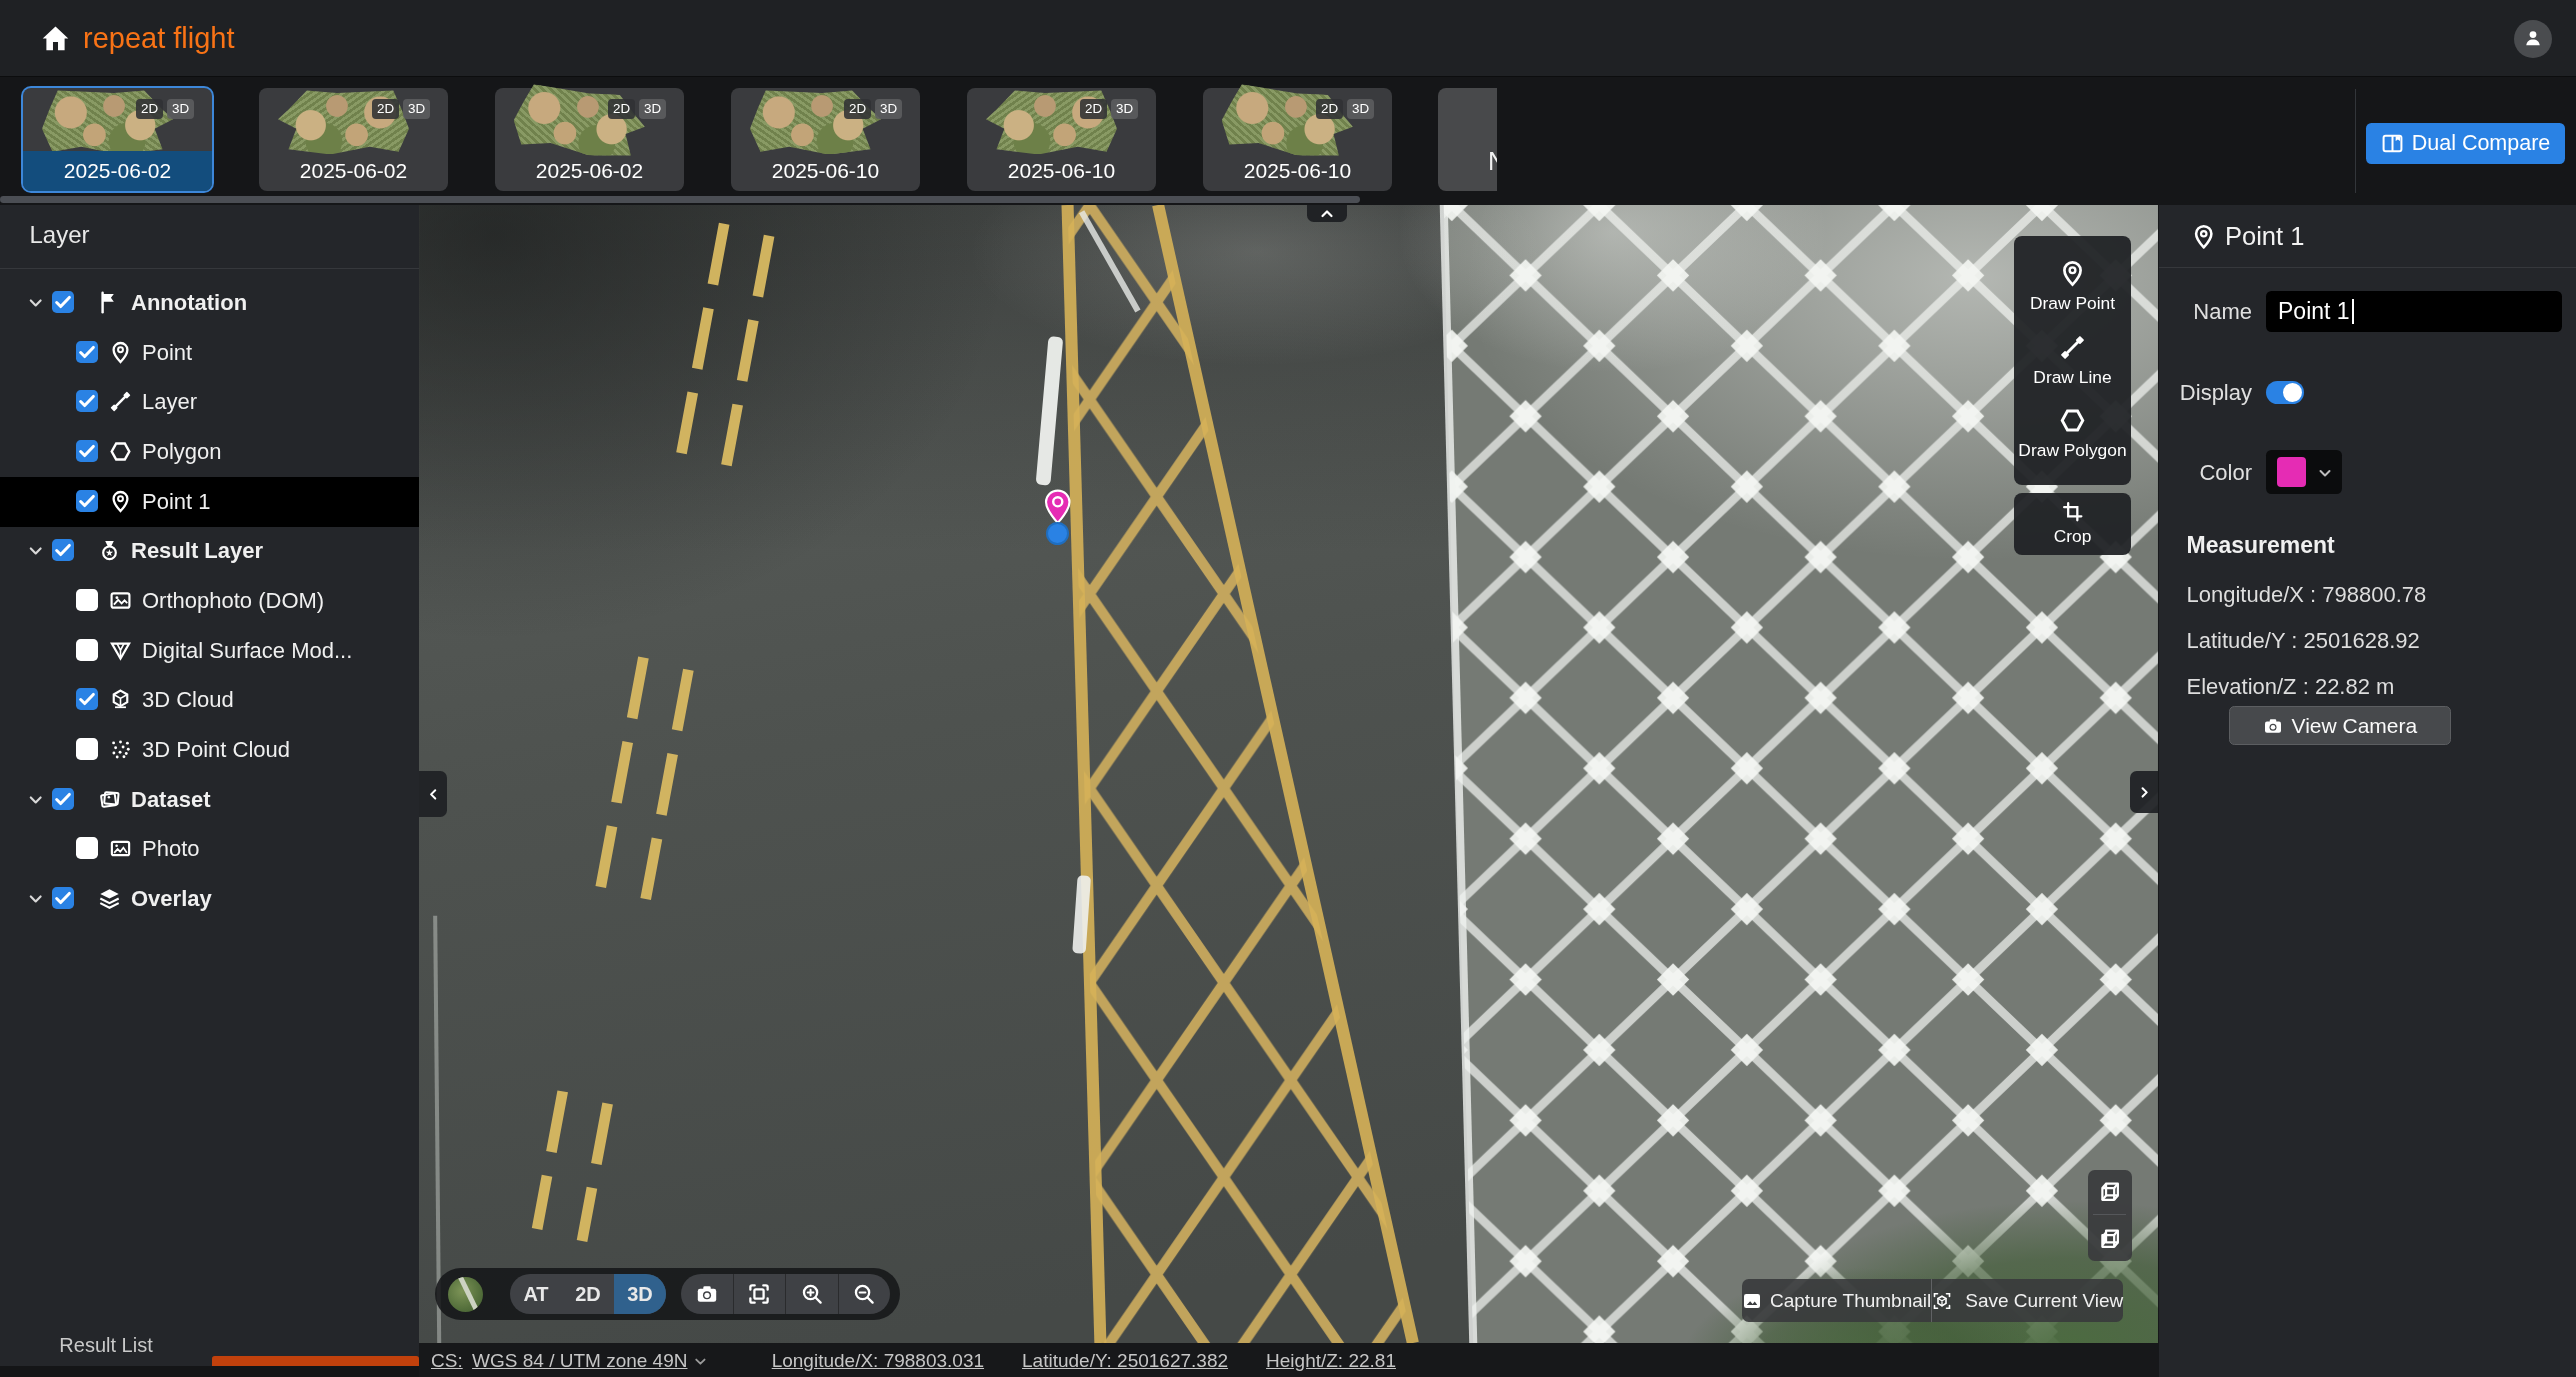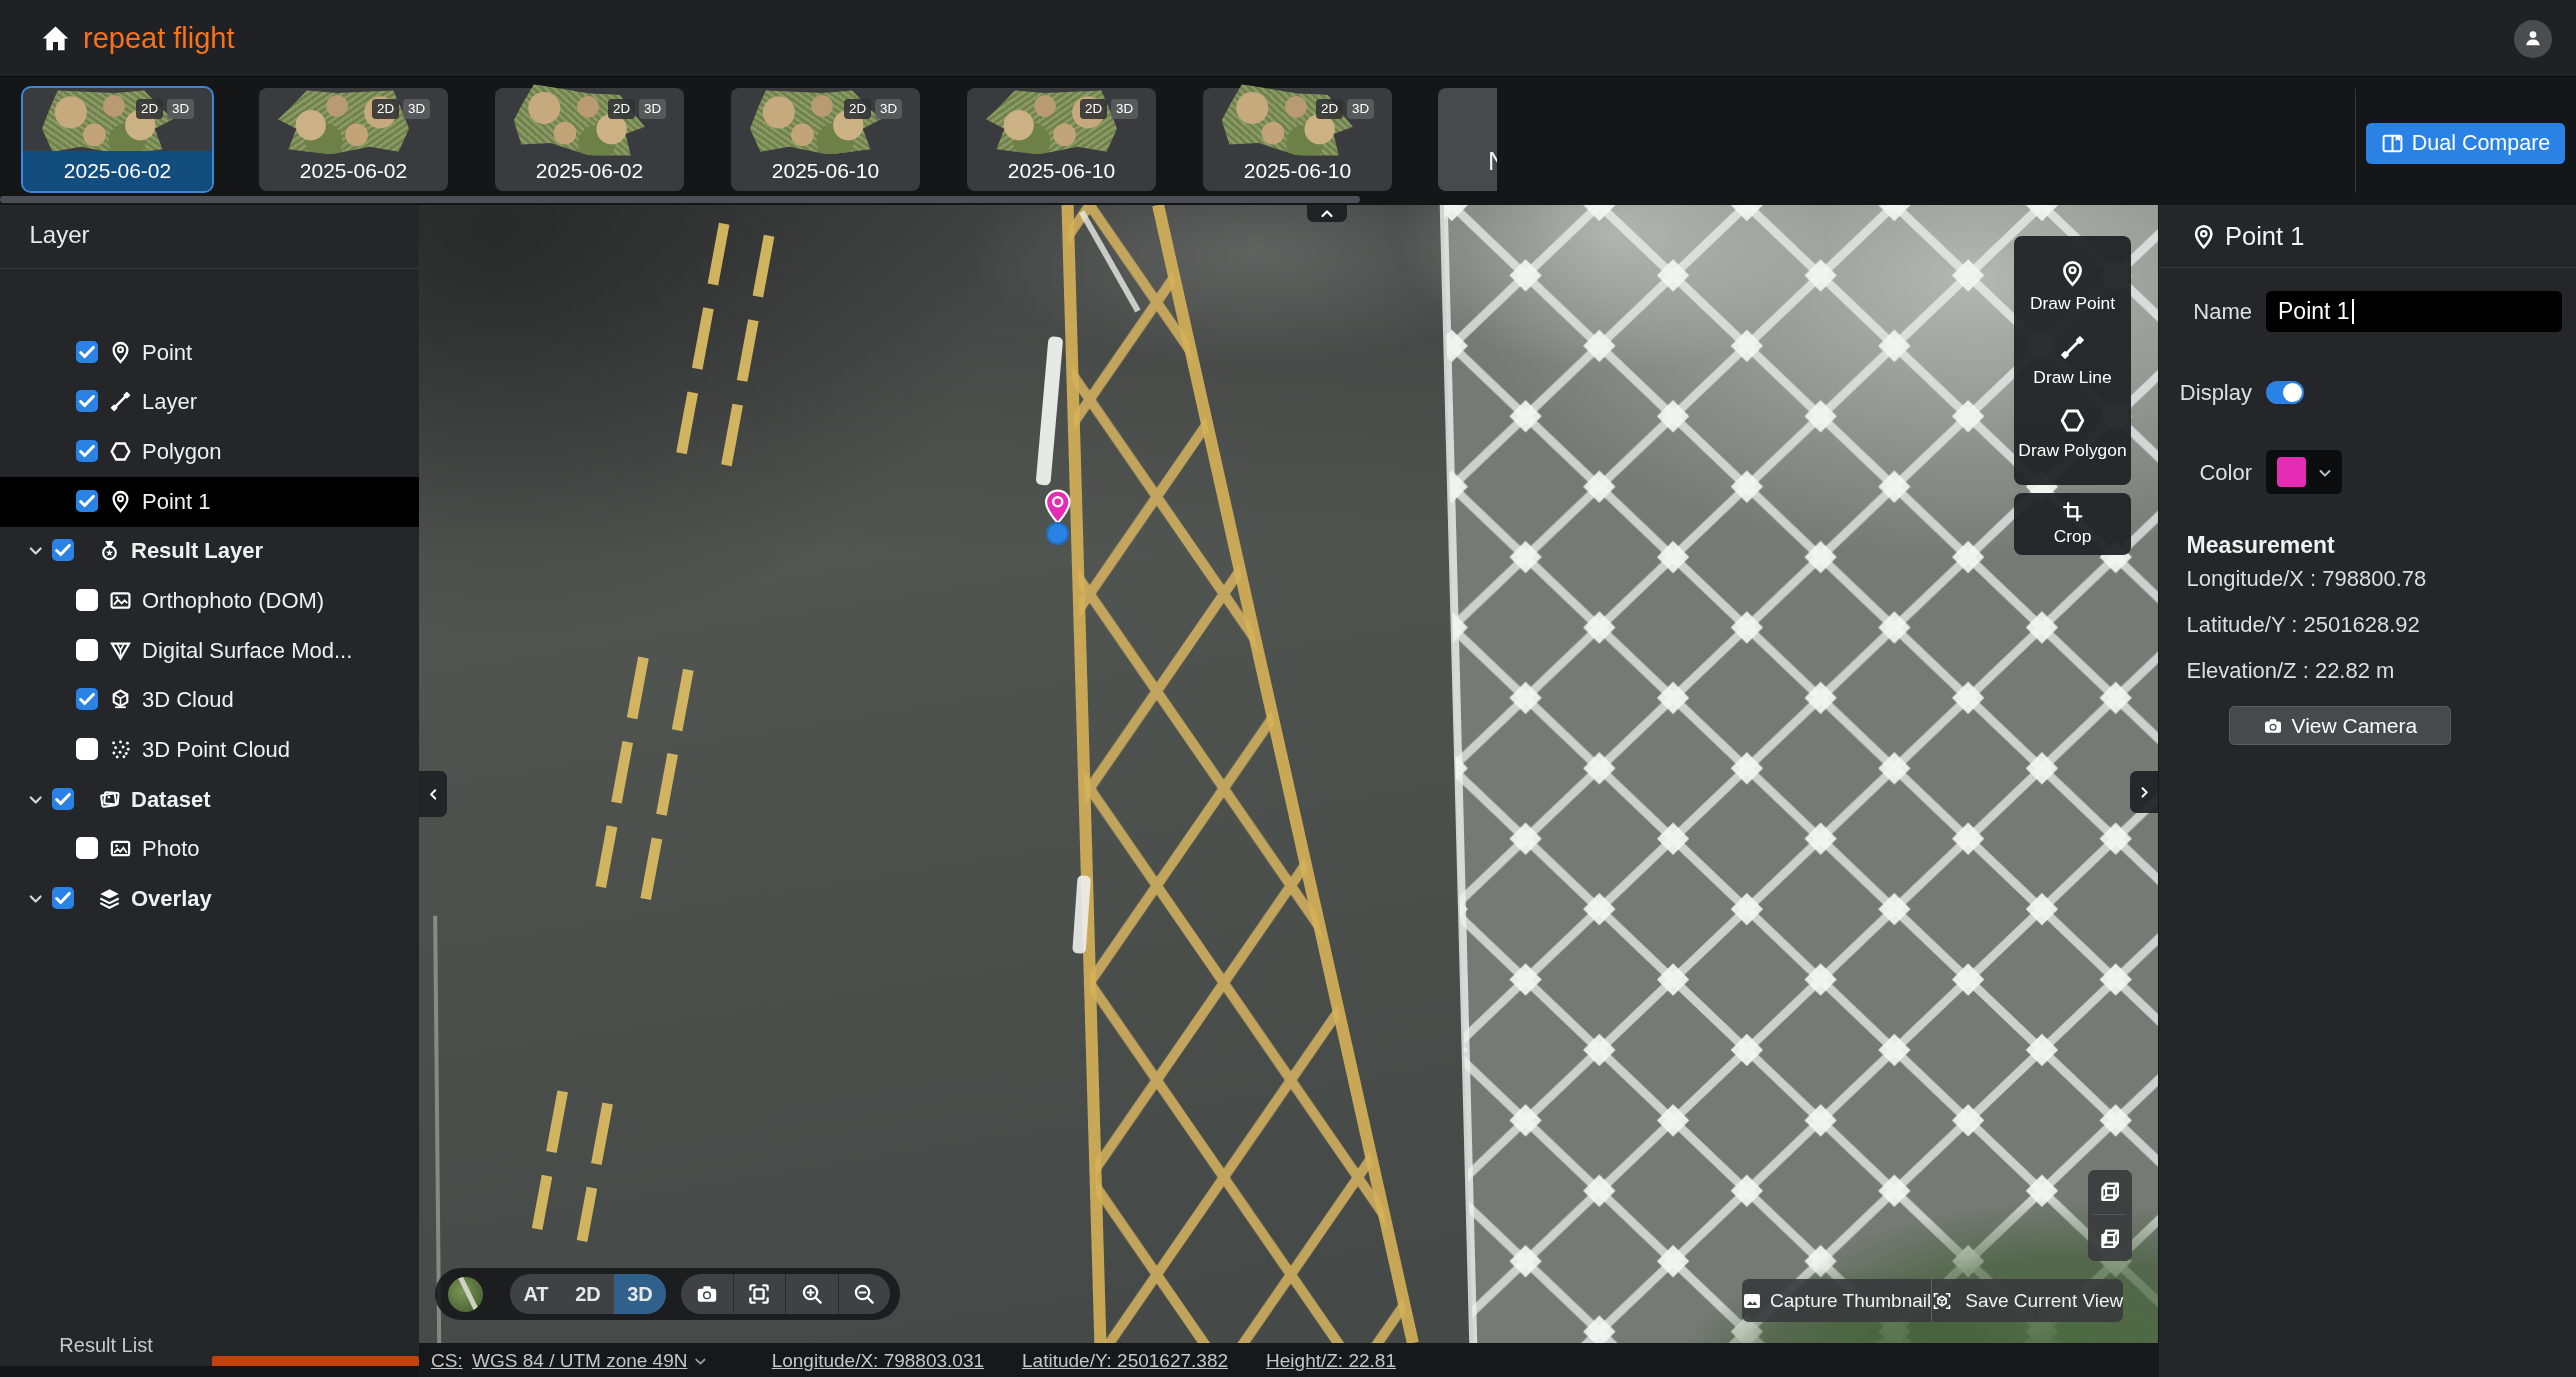--- a/index.html
+++ b/index.html
@@ -137,21 +137,21 @@
   .caret { width:2px; height:25.5px; background:#fff; margin-left:2px; }
   #display-label { top:176px; height:23px; line-height:23px; }
   #display-toggle { position:absolute; left:107px; top:176px; width:38px; height:23px; border-radius:11.4px; background:#5a5c5f; }
   #display-toggle.on { background:#2a82e4; }
   #display-toggle .knob { position:absolute; right:2px; top:2px; width:19px; height:19px; border-radius:50%; background:#fff; }
   #color-label { top:256px; height:23px; line-height:23px; }
   #color-btn { position:absolute; left:107px; top:245px; width:76px; height:44px; background:#0b0c0d; border-radius:5.4px; }
   #color-swatch { position:absolute; left:10.7px; top:7.4px; width:29.5px; height:29.5px; border-radius:4px; background:#e52cb4; }
   #color-btn .ic { position:absolute; left:51px; top:14.8px; width:16px; height:16px; color:#bdbdbd; }
   #meas-title { position:absolute; left:27.5px; top:327px; font-size:23px; font-weight:700; color:#f0f0f0; }
-  .mrow { position:absolute; left:27.5px; font-size:22px; color:#dedede; }
+  .mrow { position:absolute; left:27.5px; font-size:22px; color:#dedede;margin-top:16px; }
   #m-lon { top:361px; } #m-lat { top:407px; } #m-ele { top:453px; }
   #view-camera { position:absolute; left:70px; top:501px; width:222px; height:39px; background:#47494c; border:0.7px solid #5c5e61; border-radius:5.4px;
     display:flex; align-items:center; justify-content:center; gap:8.7px; color:#fafafa; font-size:21px; }
   #view-camera .ic { width:20px; height:20px; }
 </style>
 </head>
 <body>
 
 <div id="root">
 
@@ -225,20 +225,37 @@
           </svg>
         </span>
       <span>Dual Compare</span>
     </button>
   </div>
 
   <aside id="left-panel">
     <div id="layer-title">Layer</div>
     <div id="layer-div"></div>
     <div id="layer-tree" style="position:absolute;left:0;top:0;">
+        <div class="trow" style="top:73px">
+          <span class="chev ic">
+            <svg viewBox="0 0 16 16">
+              <path d="M3.5 6l4.5 4.5L12.5 6" fill="none" stroke="currentColor" stroke-width="2" stroke-linecap="round" stroke-linejoin="round"></path>
+            </svg>
+          </span>
+          <span class="cb on g"><svg viewBox="0 0 16 16">
+              <path d="M3.4 8.4l2.9 2.9 6.3-6.6" fill="none" stroke="#fff" stroke-width="2.2" stroke-linecap="round" stroke-linejoin="round"></path>
+            </svg></span>
+          <span class="ic gi">
+            <svg viewBox="0 0 16 16">
+              <path d="M3.2 1.2v13.6" stroke="currentColor" stroke-width="1.7" stroke-linecap="round"></path>
+              <path d="M3.2 2h7.8l-2 2.7 2 2.7H3.2z" fill="currentColor"></path>
+            </svg>
+          </span>
+          <span class="tlbl gl">Annotation</span>
+        </div>
         <div class="trow" style="top:123px">
           <span class="cb on c"><svg viewBox="0 0 16 16">
               <path d="M3.4 8.4l2.9 2.9 6.3-6.6" fill="none" stroke="#fff" stroke-width="2.2" stroke-linecap="round" stroke-linejoin="round"></path>
             </svg></span>
           <span class="ic ci">
             <svg viewBox="0 0 16 16">
               <path d="M8 1.4c-2.7 0-4.8 2.1-4.8 4.7 0 3.5 4.8 8.5 4.8 8.5s4.8-5 4.8-8.5C12.8 3.5 10.7 1.4 8 1.4z" fill="none" stroke="currentColor" stroke-width="1.6"></path>
               <circle cx="8" cy="6.1" r="1.7" fill="none" stroke="currentColor" stroke-width="1.4"></circle>
             </svg>
           </span>

